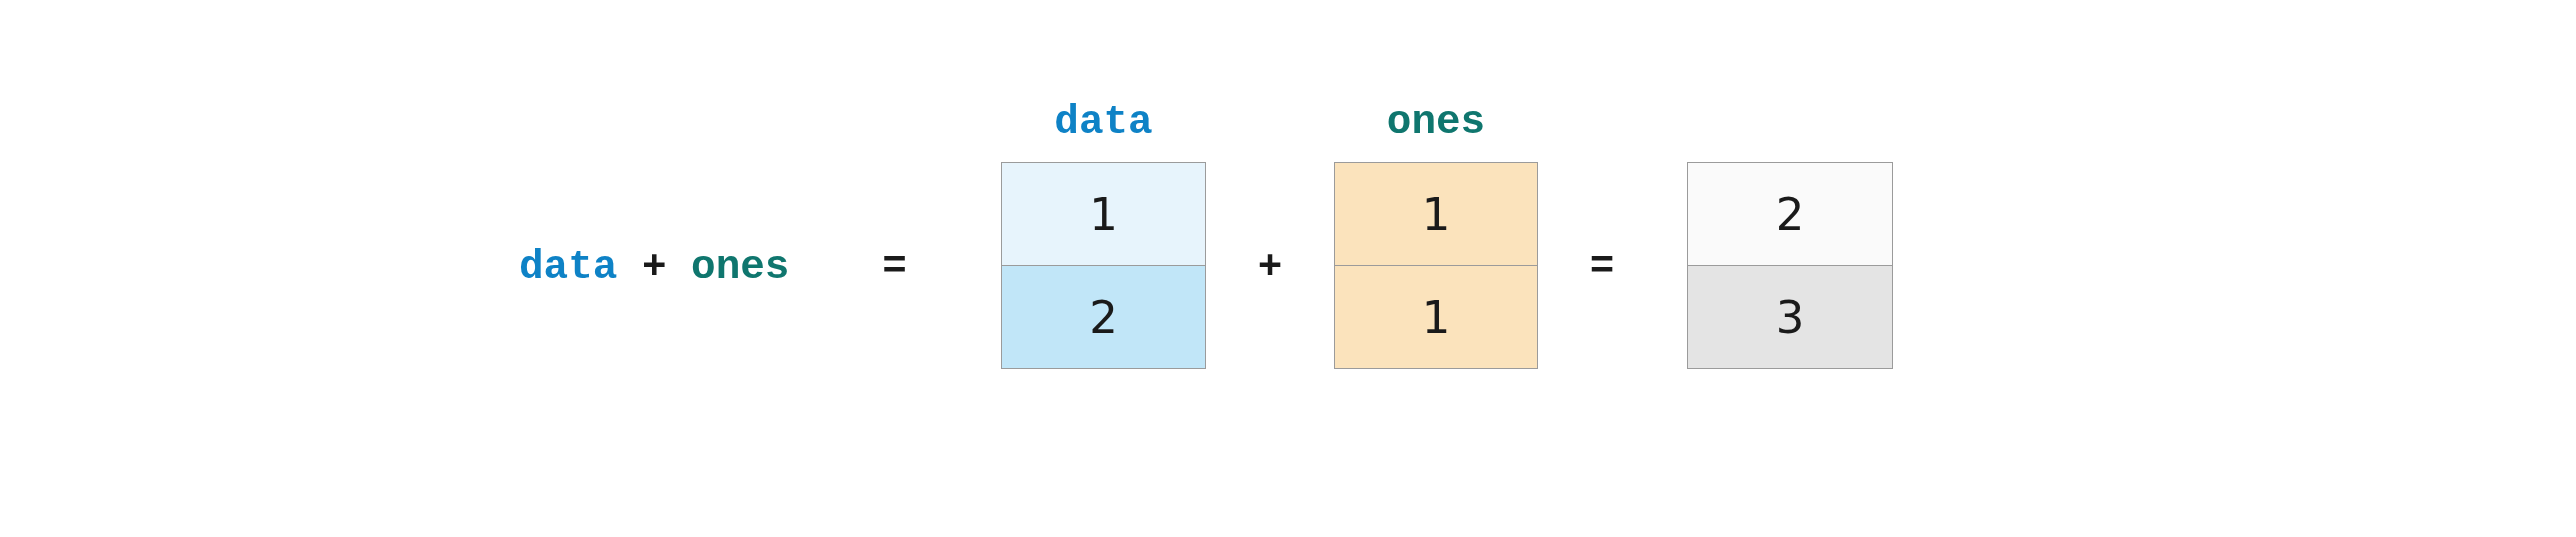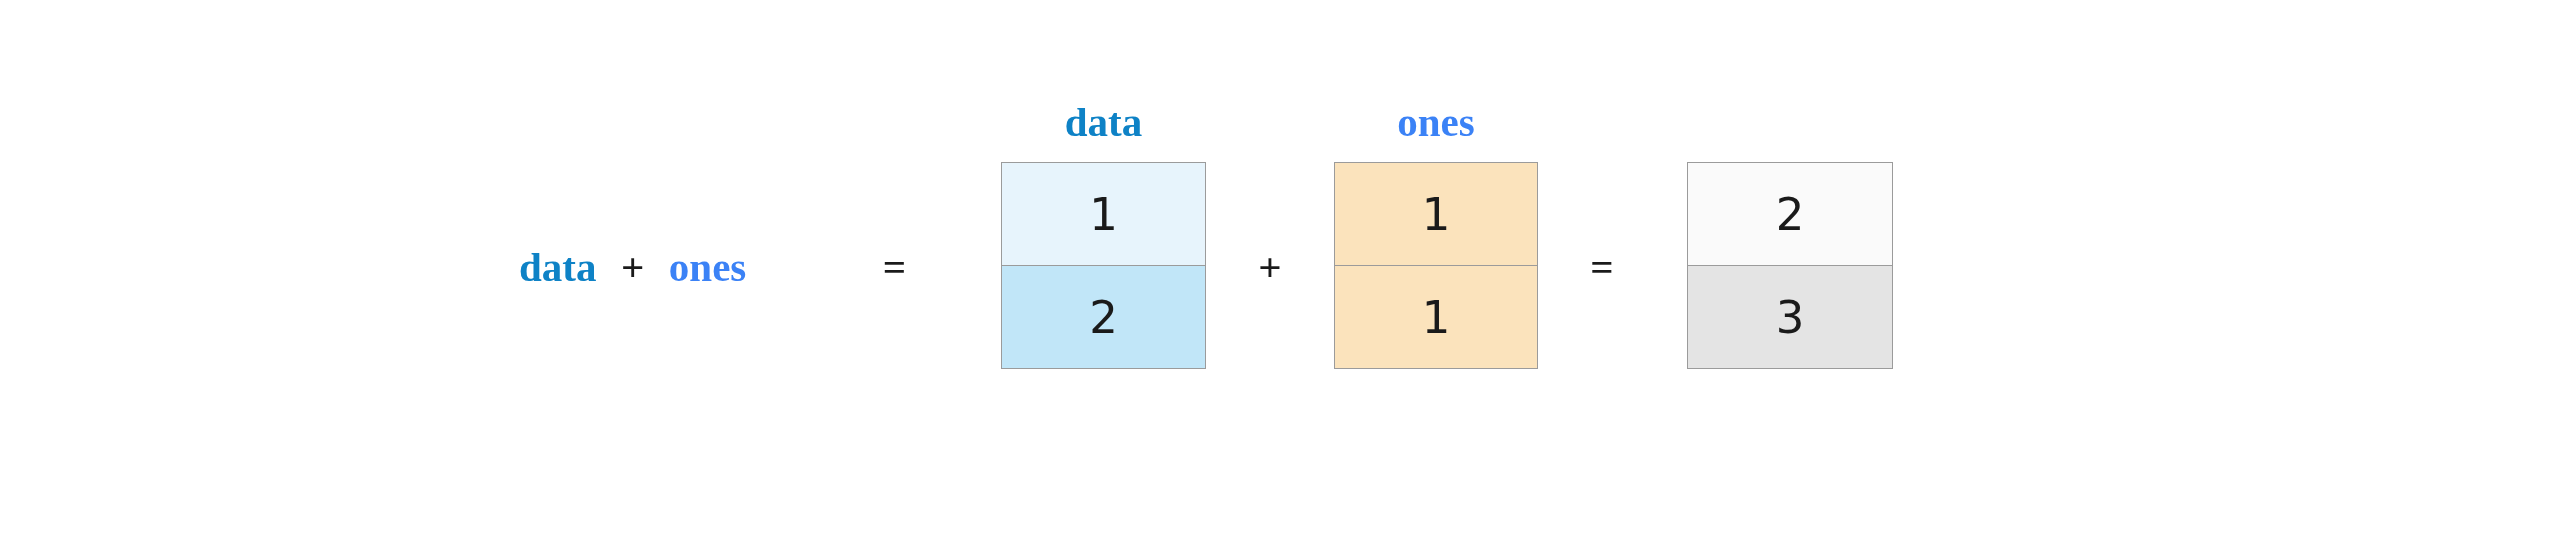--- a/index.html
+++ b/index.html
@@ -9,36 +9,36 @@
   }
   .canvas {
     position: relative;
     width: 2576px;
     height: 538px;
     background: #ffffff;
     overflow: hidden;
     font-family: "DejaVu Sans", sans-serif;
   }
   .mono {
-    font-family: Liberation Serif, serif;
+    font-family: Liberation Mono, monospace;
     font-weight: bold;
     font-size: 41px;
     line-height: 1;
   }
   
   .expr {
     position: absolute;
     left: 519px;
     top: 247px;
     display: flex;
     gap: 24.5px;
     align-items: baseline;
   }
   .t-blue   { color: #0e82c6; }
-  .t-orange { color: #3b82f6; }
+  .t-orange { color: #0f766e; }
   .t-black  { color: #1a1a1a; }
 
   .op {
     position: absolute;
     top: 247px;
     text-align: center;
     color: #1a1a1a;
   }
   .eq1   { left: 786px;  width: 217px; }
   .plus2 { left: 1206px; width: 128px; }

